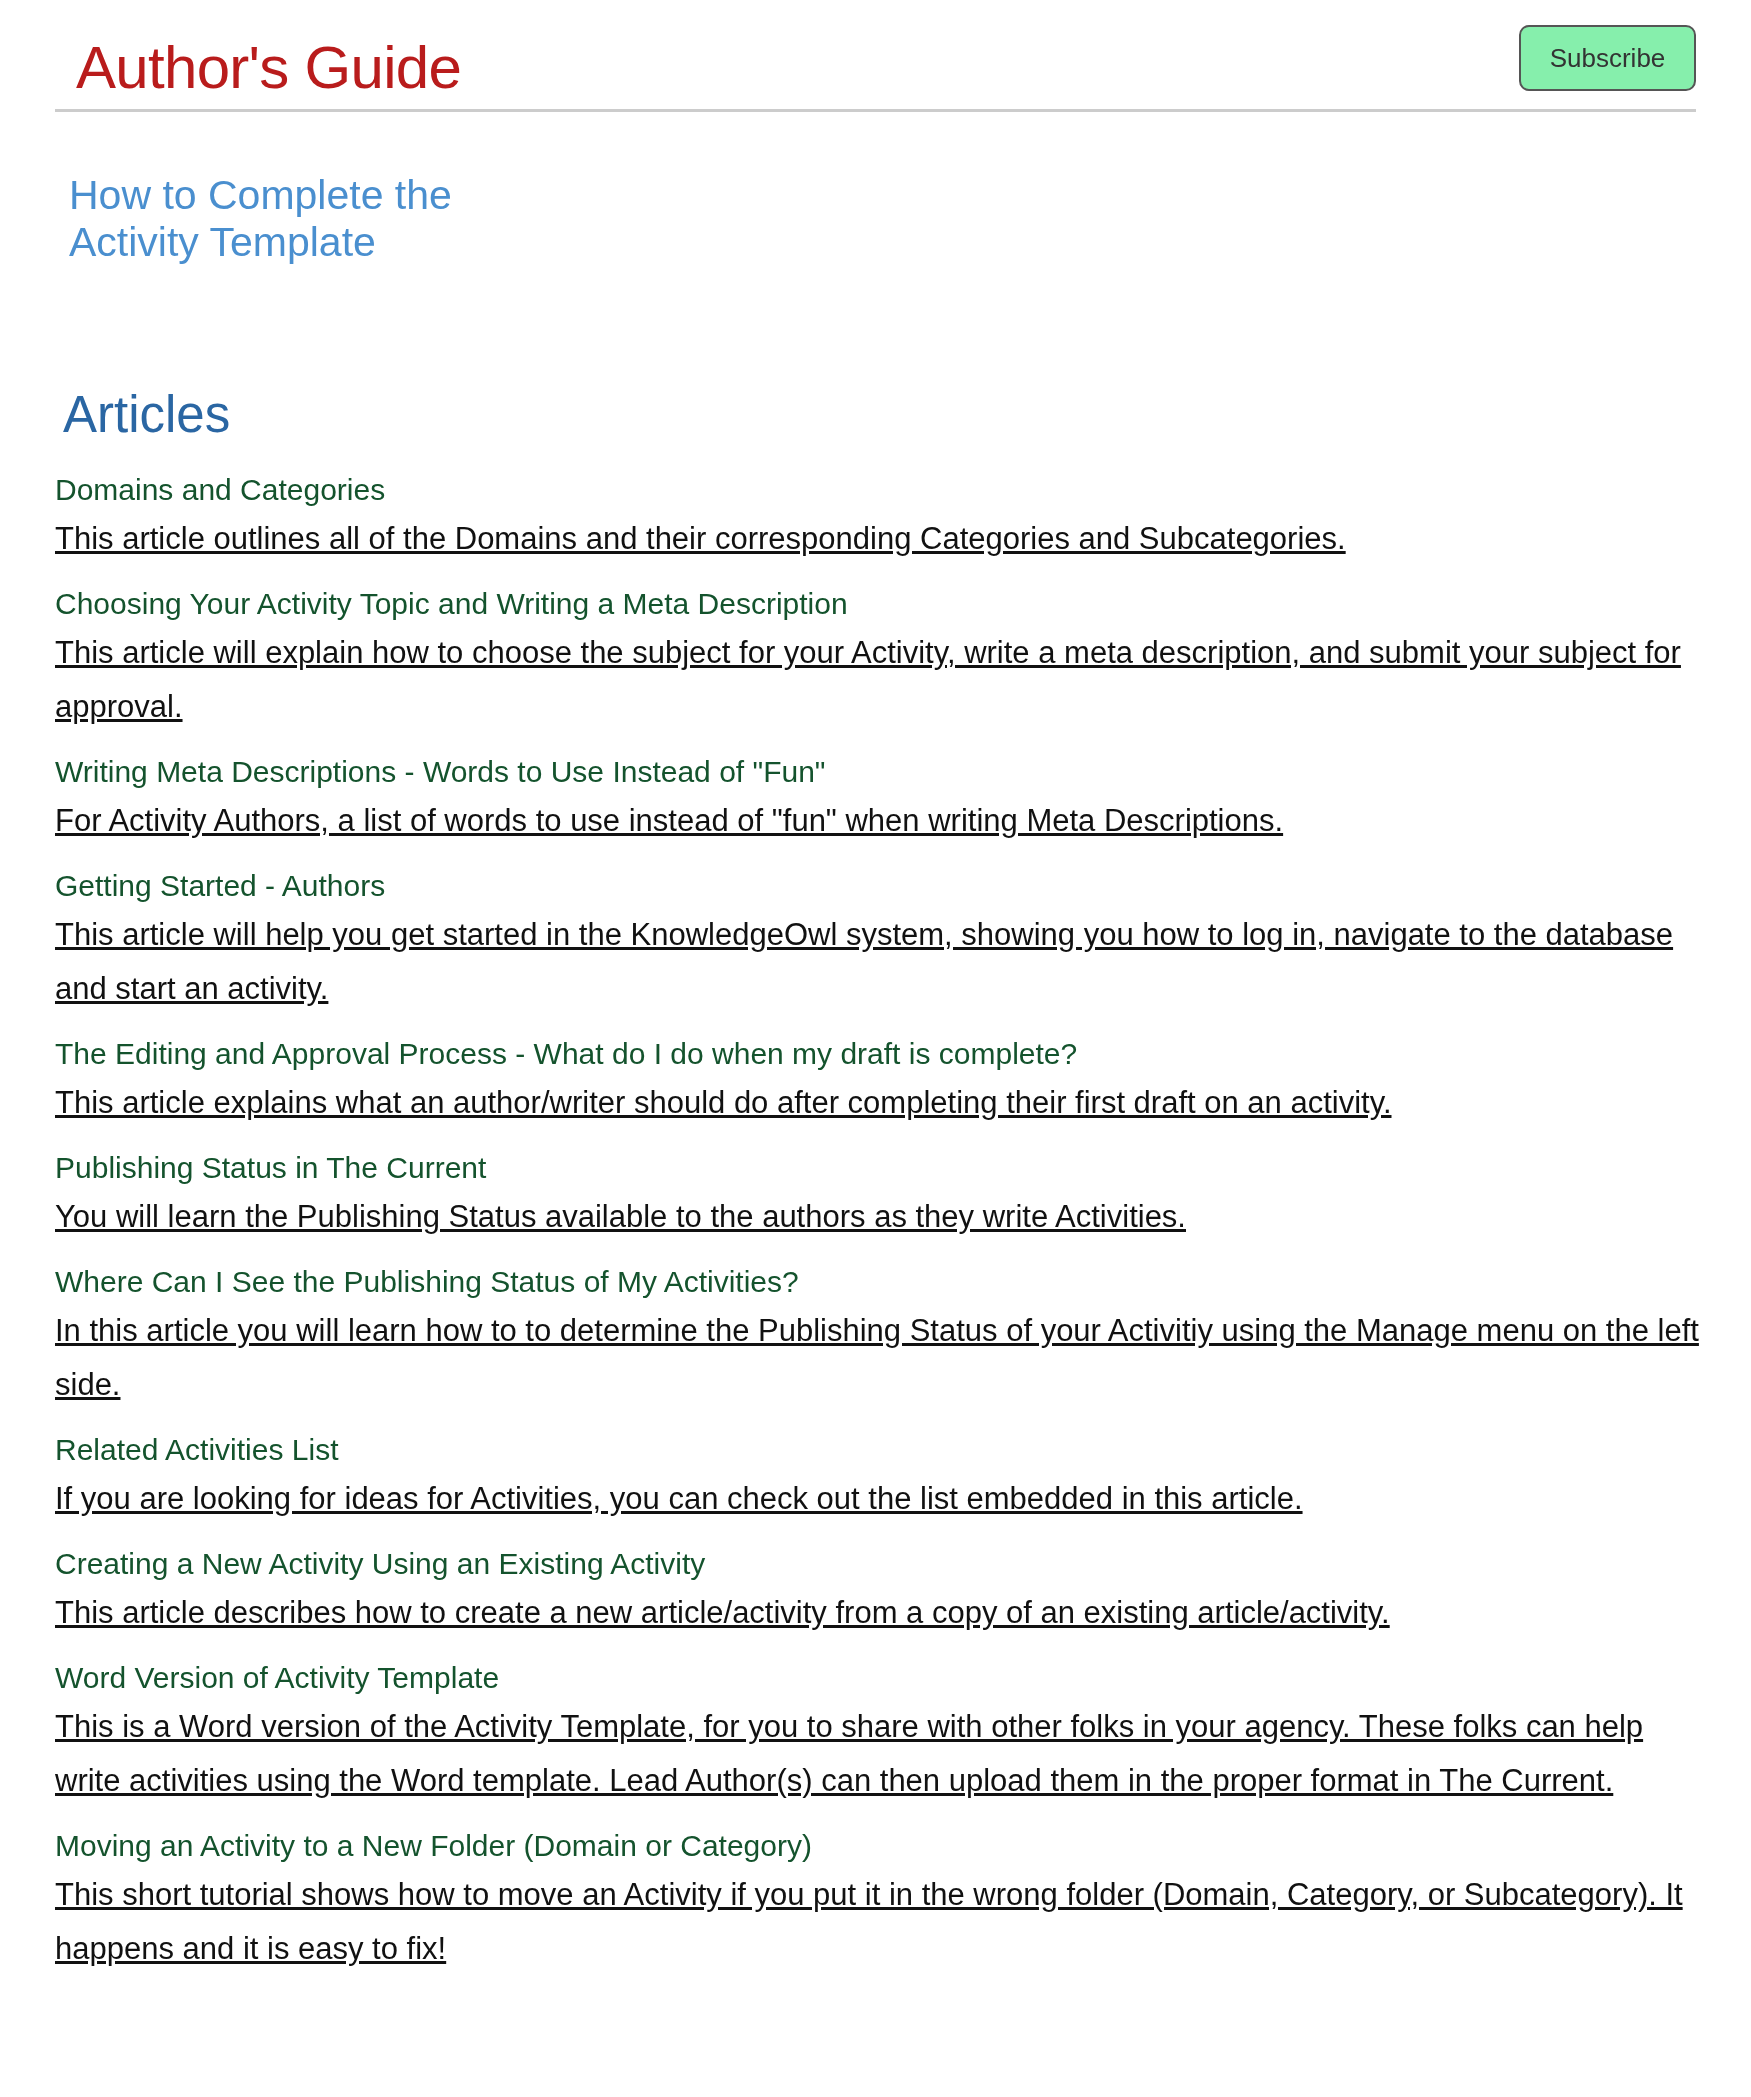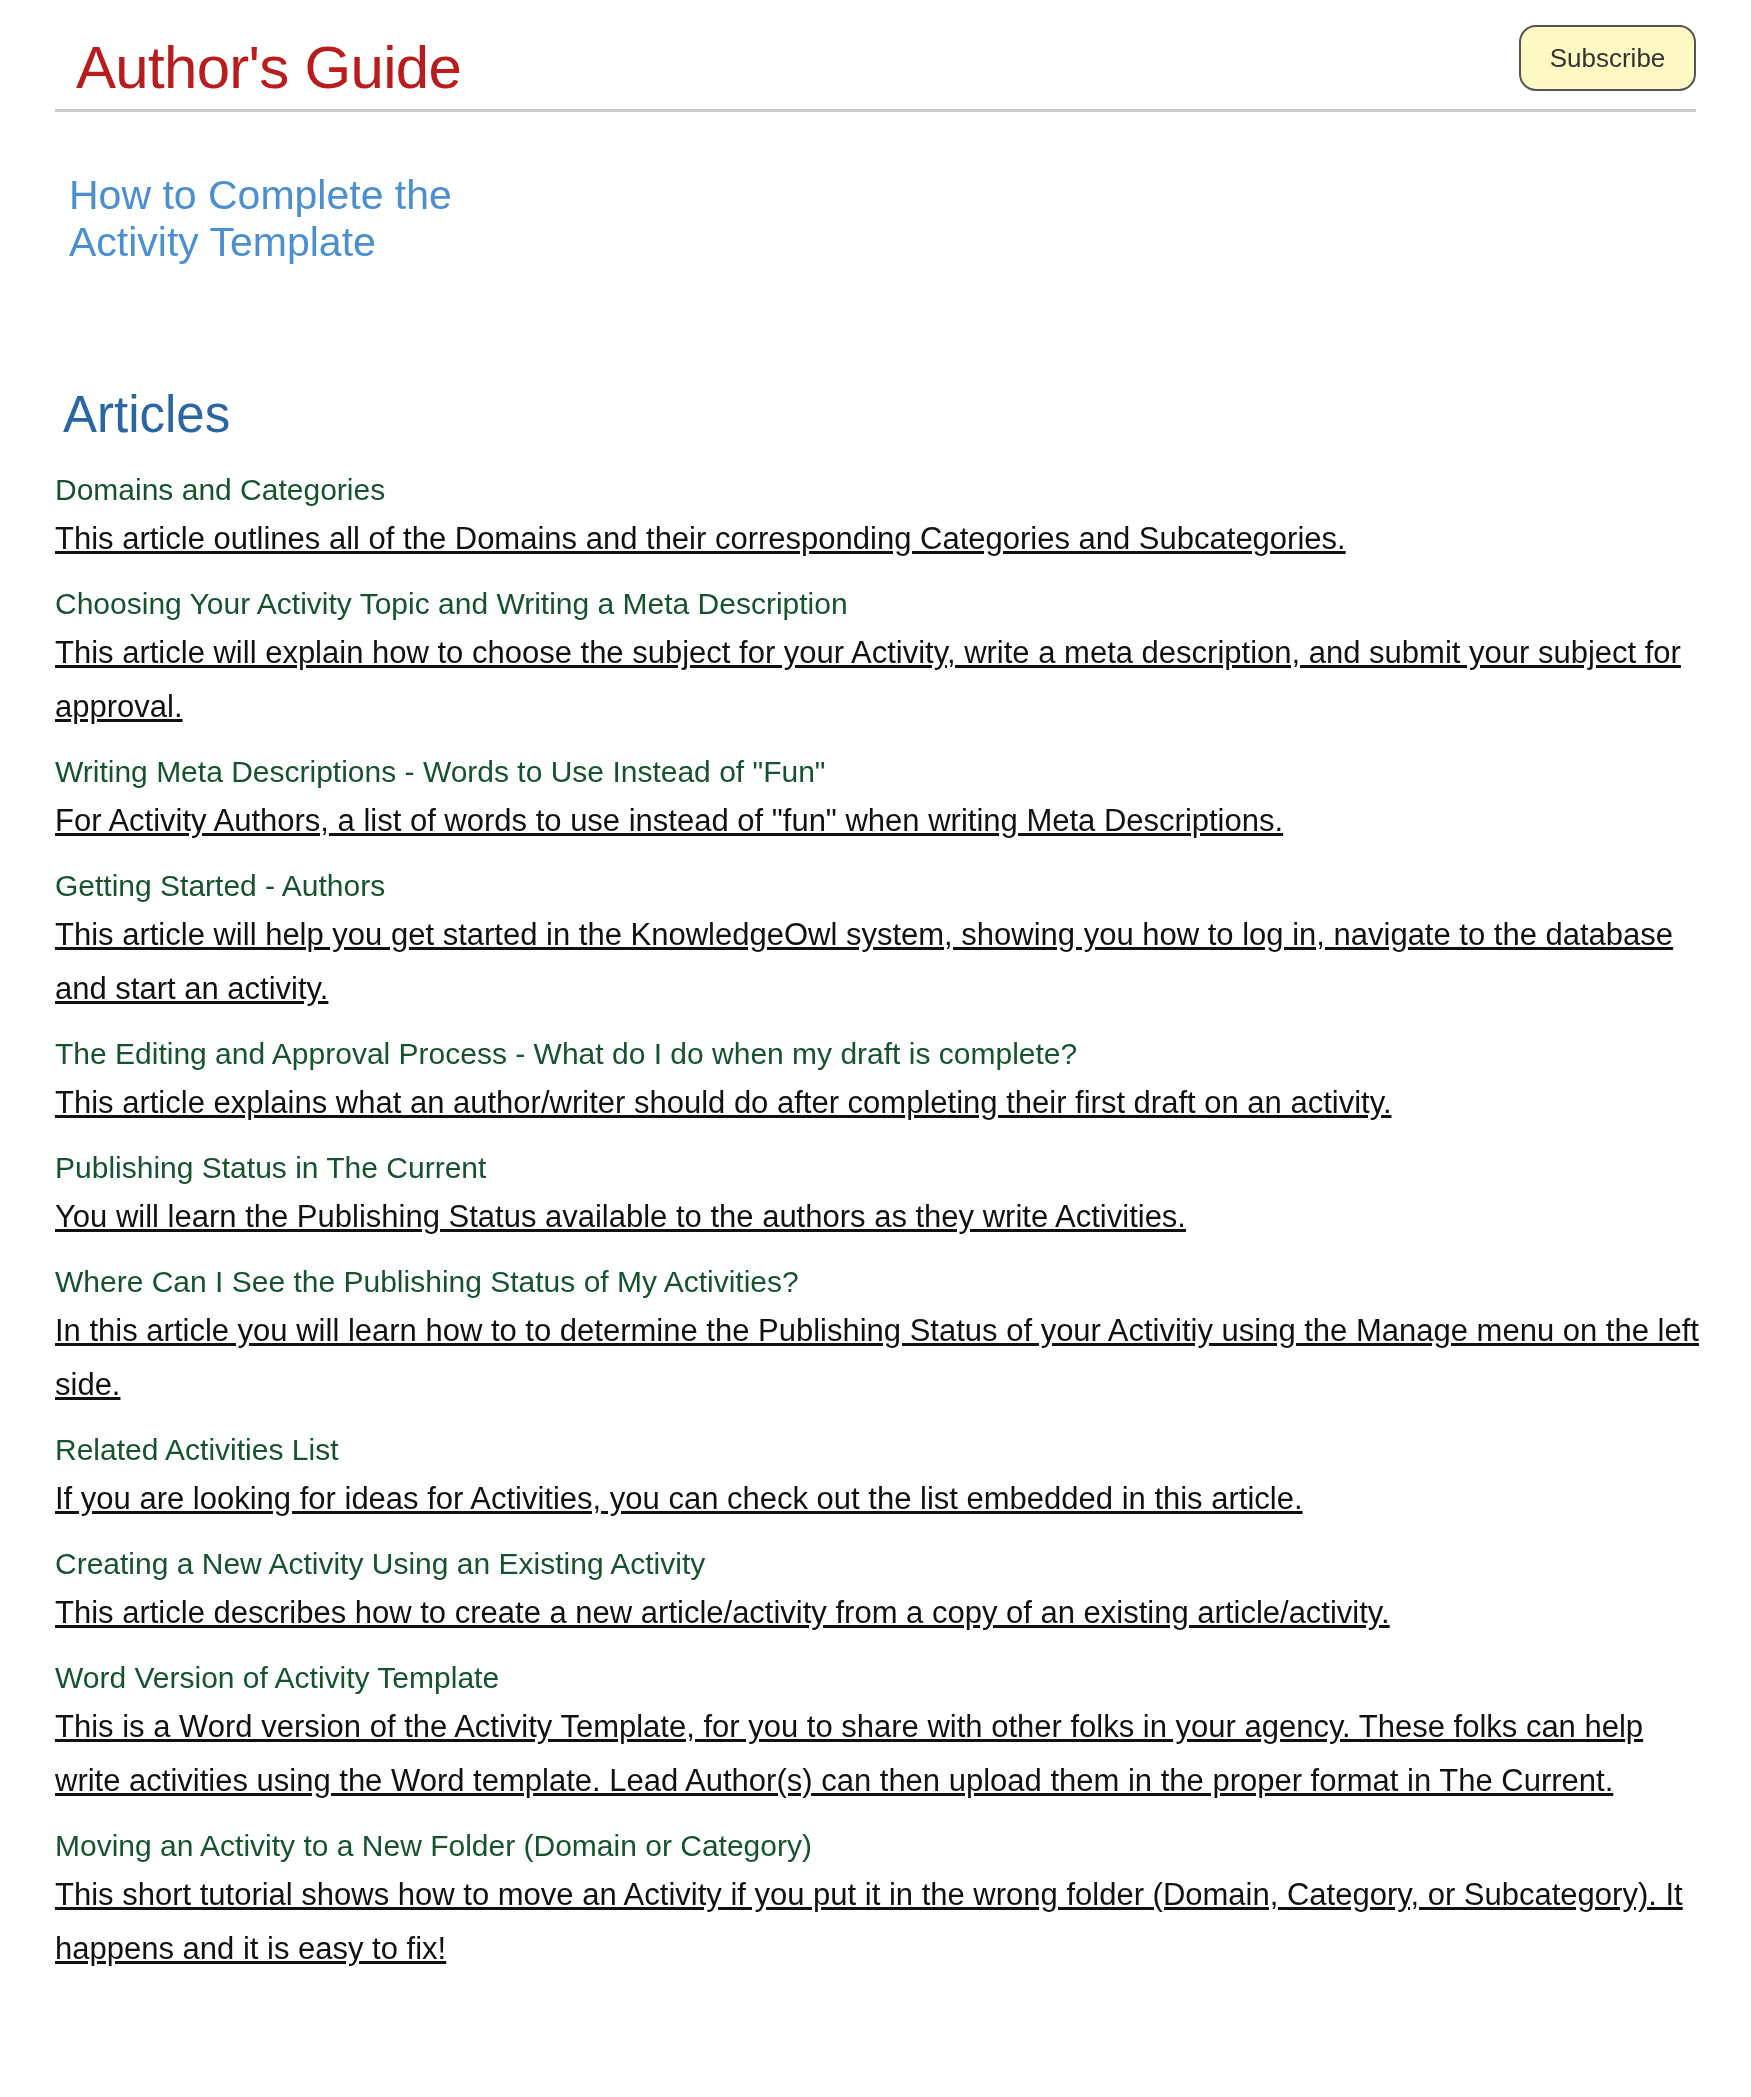--- a/index.html
+++ b/index.html
@@ -12,21 +12,21 @@
     position: absolute; left: 55px; top: 0; width: 1641px; height: 114px;
   }
   .title {
     position: absolute; left: 12px; top: 20.6px;
     font-size: 60px; color: #b91c1c; margin: 9px; font-weight: normal;
     letter-spacing: -0.7px; line-height: 76px;
   }
   .subscribe {
     position: absolute; right: 0; top: 25px;
     width: 177px; height: 66px; box-sizing: border-box;
-    border: 2.1px solid #555555; border-radius: 17px; background: #fef9c3;
+    border: 2.1px solid #555555; border-radius: 10px; background: #86efac;
     font-family: "Liberation Sans", sans-serif;
     font-size: 26px; color: #333333; cursor: pointer;
     display: flex; align-items: center; justify-content: center;
   }
   .divider {
     position: absolute; left: 0; top: 109px; width: 1641px; height: 3.4px; background: #cccccc;
   }
   .subtitle {
     position: absolute; left: 69px; top: 172px; width: 481px;
     font-size: 41px; line-height: 47px; color: #4a8fcf; text-decoration: none;

